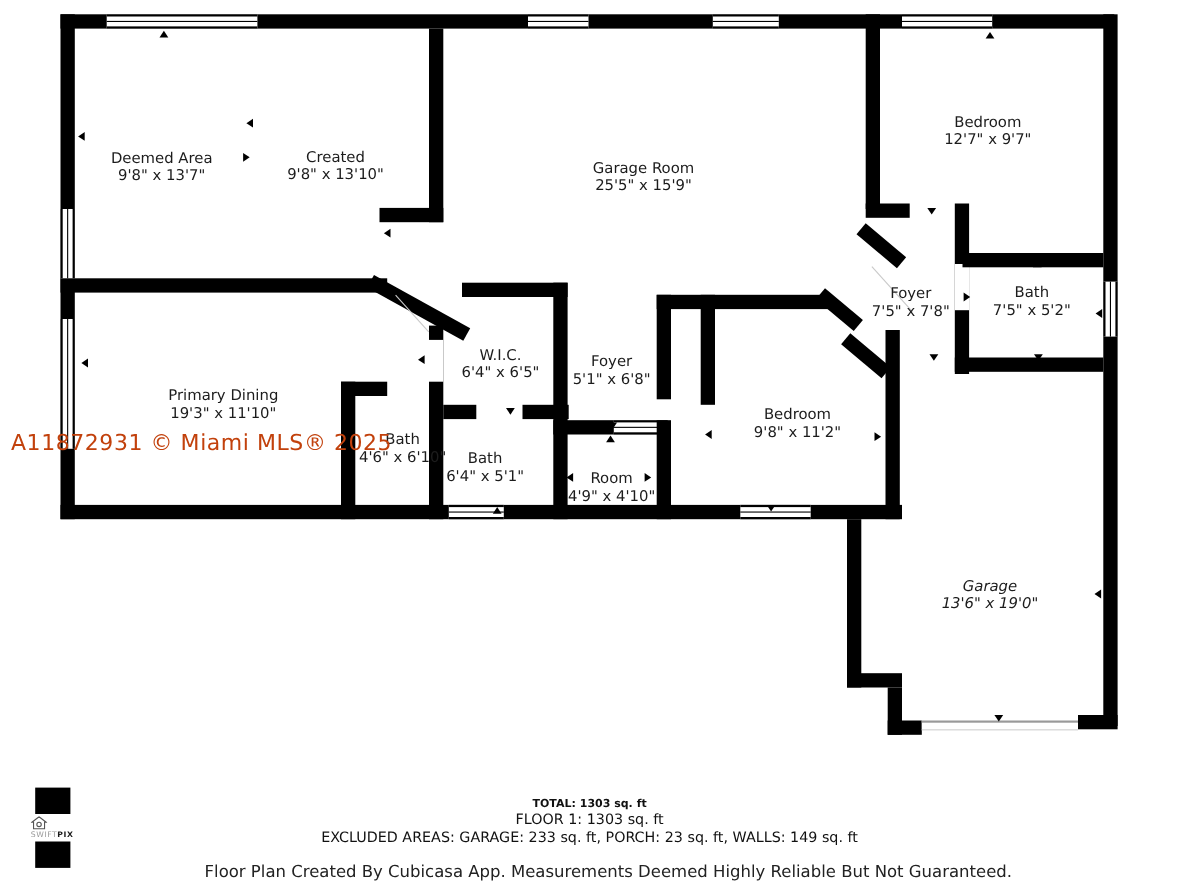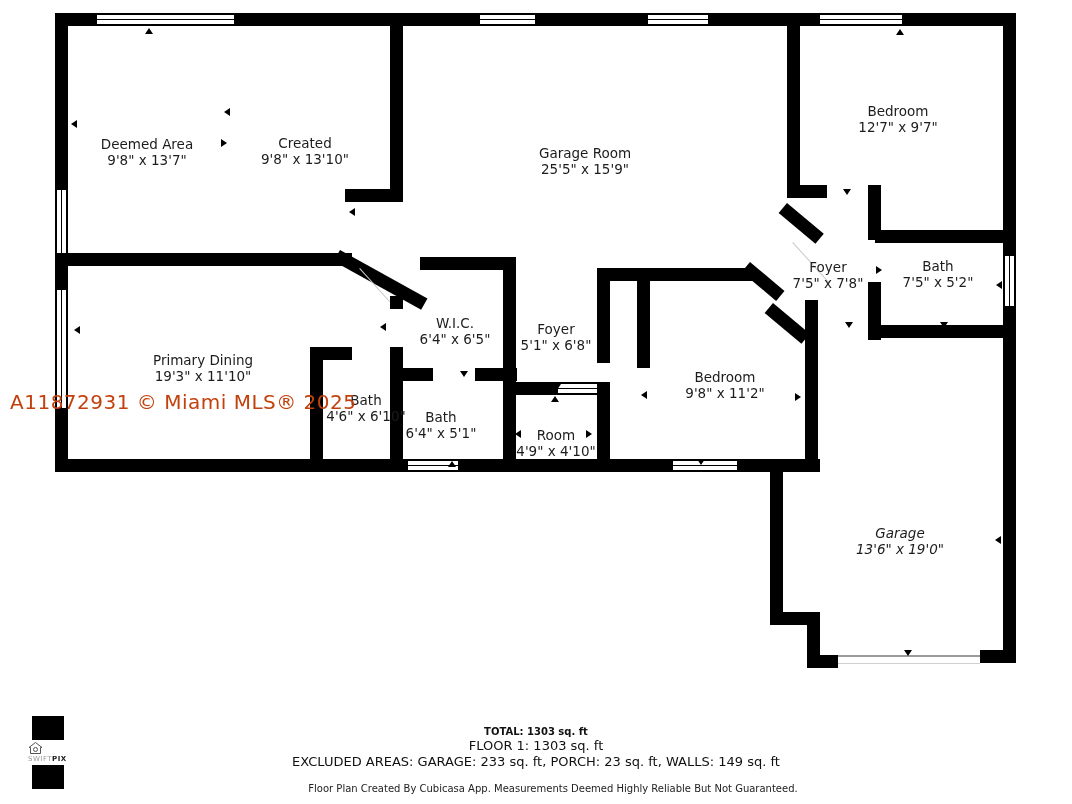--- a/index.html
+++ b/index.html
@@ -20,21 +20,21 @@
   .tri{position:absolute;width:0;height:0;}
   .tri-u{border-left:4px solid transparent;border-right:4px solid transparent;border-bottom:6px solid #000;}
   .tri-d{border-left:4px solid transparent;border-right:4px solid transparent;border-top:6px solid #000;}
   .tri-l{border-top:4px solid transparent;border-bottom:4px solid transparent;border-right:6px solid #000;}
   .tri-r{border-top:4px solid transparent;border-bottom:4px solid transparent;border-left:6px solid #000;}
   .swing{position:absolute;height:1px;background:#c9c9c9;transform-origin:0 0;}
   #watermark{position:absolute;left:10px;top:390px;font-size:20px;letter-spacing:.5px;color:#c2410c;}
   #footer{position:absolute;left:0;right:0;top:726px;text-align:center;color:#111;}
   #footer .total{font-size:10px;font-weight:bold;}
   #footer .line{font-size:13px;margin-top:1px;}
-  #footer .disclaimer{font-size:10px;margin-top:14px;color:#222;margin-left:34px;}
+  #footer .disclaimer{font-size:15px;margin-top:14px;color:#222;margin-left:34px;}
   #logo{position:absolute;left:28px;top:716px;width:40px;}
   #logo .block{width:32px;height:24px;background:#000;margin:0 auto;}
   #logo .brand{font-size:7px;letter-spacing:.5px;line-height:8px;margin:1px 0 2px 0;white-space:nowrap;}
   #logo .brand .p1{color:#9a9a9a;}
   #logo .brand .p2{color:#1a1a1a;font-weight:bold;}
   #logo .house{height:12px;line-height:12px;margin-top:2px;}
   .garage-door{position:absolute;background:#fff;border-top:2px solid #9a9a9a;border-bottom:1px solid #cfcfcf;}
 </style>
 </head>
 <body>

